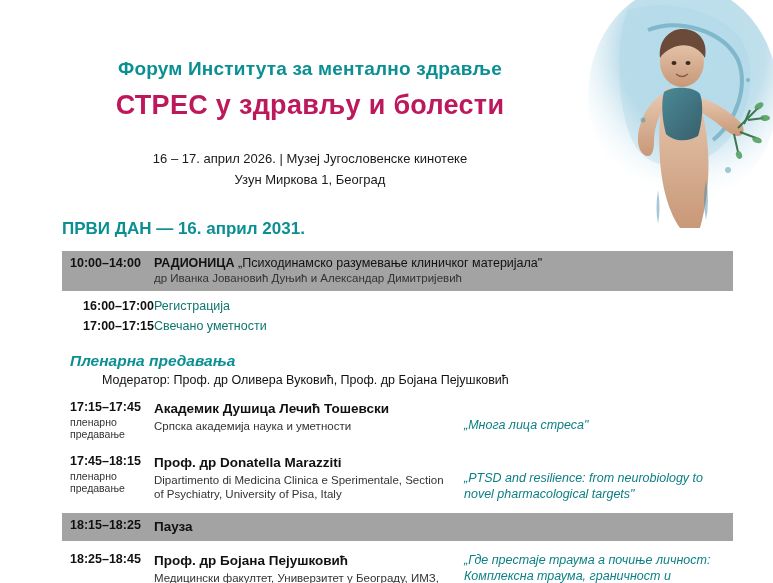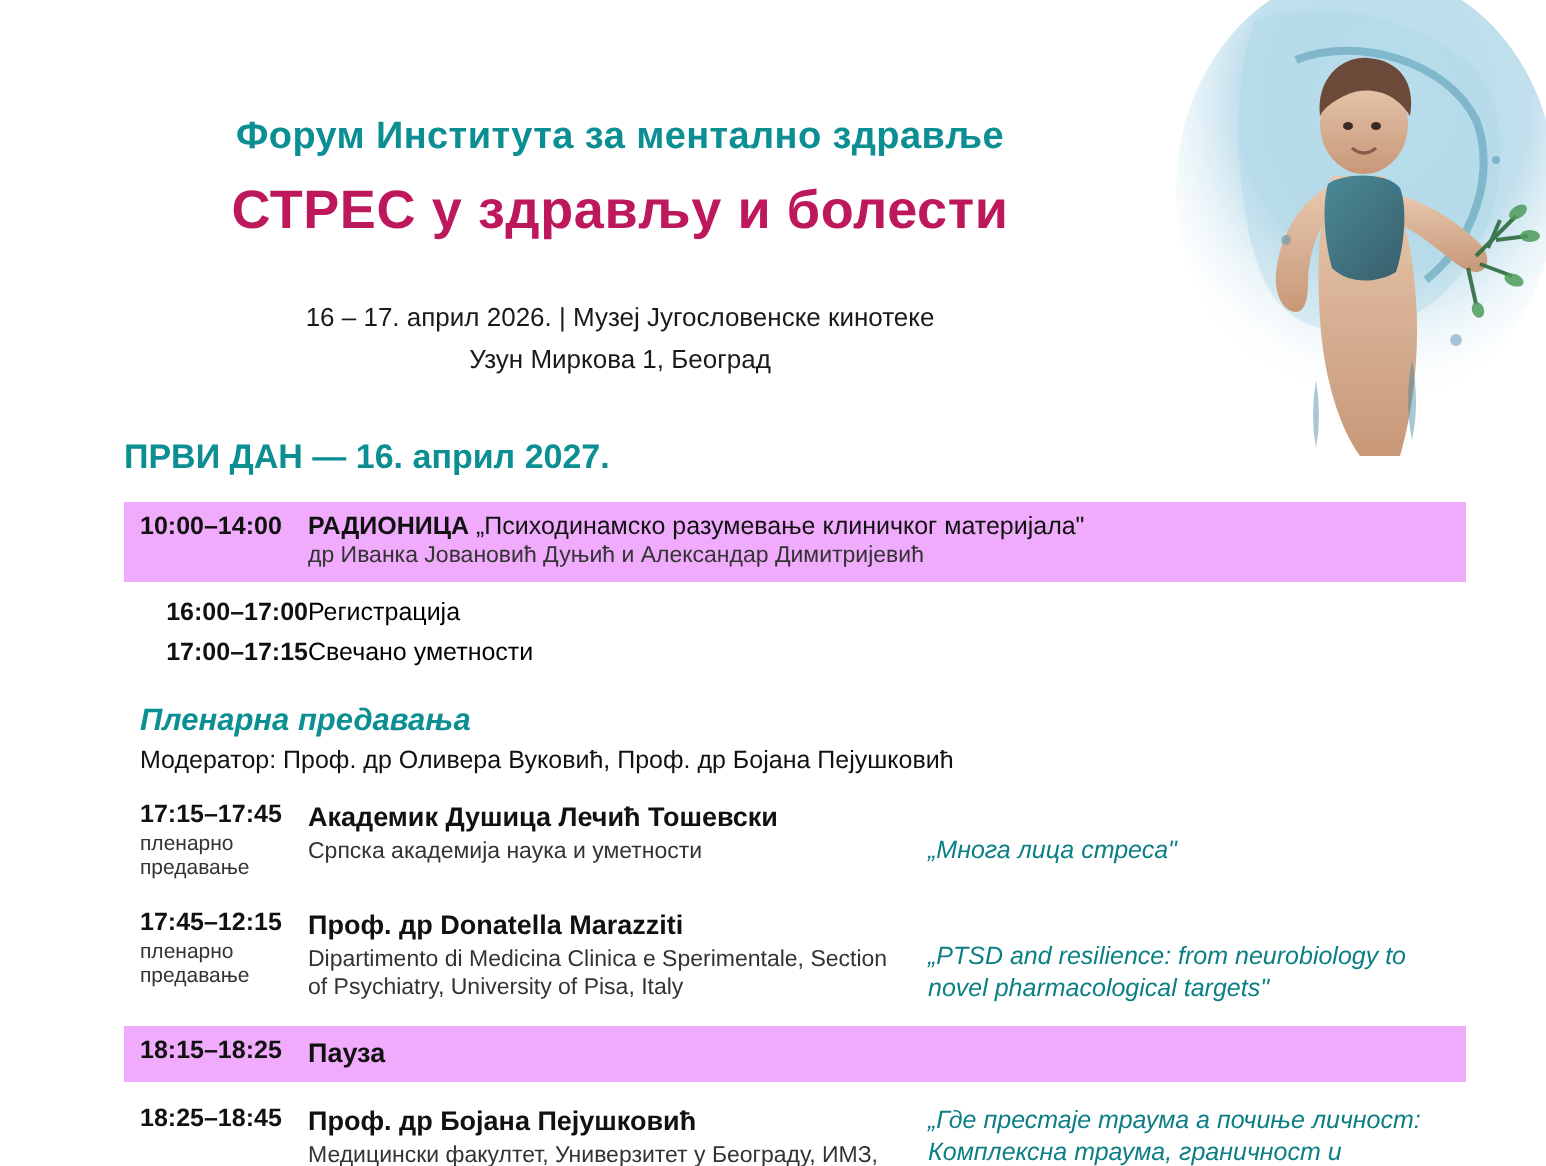--- a/index.html
+++ b/index.html
@@ -70,21 +70,21 @@
     color: #0b8f93;
     margin-bottom: 12px;
   }
 
   .row {
     display: flex;
     align-items: flex-start;
     padding: 5px 0 5px 0;
   }
   .row.highlight {
-    background: #f0abfc;
+    background: #a3a3a3;
   }
   .time {
     width: 92px;
     min-width: 92px;
     padding-left: 8px;
     box-sizing: border-box;
     font-size: 12.5px;
     font-weight: bold;
     color: #111;
     line-height: 1.25;
@@ -127,21 +127,21 @@
     line-height: 1.3;
   }
   .affil {
     font-size: 11.5px;
     color: #333;
     line-height: 1.3;
     margin-top: 1px;
   }
   .simple-item {
     font-size: 12.5px;
-    color: #000000;
+    color: #0f766e;
   }
   .plain-row {
     display: flex;
     padding: 2px 0;
   }
   .plain-row .time {
     font-weight: bold;
     text-align: right;
   }
 
@@ -153,20 +153,21 @@
     font-size: 15.5px;
     font-weight: bold;
     color: #0b8f93;
     margin-bottom: 3px;
     font-style: italic;
   }
   .moderator {
     font-size: 12.5px;
     color: #111;
     margin-bottom: 8px;
+    margin-left: 32px;
   }
   .spacer-sm { height: 6px; }
   .spacer-xs { height: 3px; }
 </style>
 </head>
 <body>
 
 <div class="artwork">
   <svg width="185" height="235" viewBox="0 0 185 235" xmlns="http://www.w3.org/2000/svg">
     <defs>
@@ -232,21 +233,21 @@
 
 <div class="header">
   <div class="forum-line">Форум Института за ментално здравље</div>
   <div class="main-title">СТРЕС у здрављу и болести</div>
   <div class="venue-line-1">16 – 17. април 2026.  |  Музеј Југословенске кинотеке</div>
   <div class="venue-line-2">Узун Миркова 1, Београд</div>
 </div>
 
 <div class="program">
 
-  <div class="day-title">ПРВИ ДАН — 16. април 2027.</div>
+  <div class="day-title">ПРВИ ДАН — 16. април 2031.</div>
 
   <div class="row highlight">
     <div class="time">10:00–14:00</div>
     <div class="body-col">
       <div style="flex:1;">
         <div class="lecture-kind">
           <b>РАДИОНИЦА</b>
           <span>„Психодинамско разумевање клиничког материјала"</span>
         </div>
         <div class="affil">др Иванка Јовановић Дуњић и Александар Димитријевић</div>
@@ -283,21 +284,21 @@
         <div class="affil">Српска академија наука и уметности</div>
       </div>
       <div class="talk-title">„Многа лица стреса"</div>
     </div>
   </div>
 
   <div class="spacer-xs"></div>
 
   <div class="row">
     <div class="time">
-      <span>17:45–12:15</span>
+      <span>17:45–18:15</span>
       <span class="sub">пленарно</span>
       <span class="sub">предавање</span>
     </div>
     <div class="body-col">
       <div class="left-block">
         <div class="speaker">Проф. др Donatella Marazziti</div>
         <div class="affil">Dipartimento di Medicina Clinica e Sperimentale, Section of Psychiatry, University of Pisa, Italy</div>
       </div>
       <div class="talk-title">„PTSD and resilience: from neurobiology to novel pharmacological targets"</div>
     </div>

